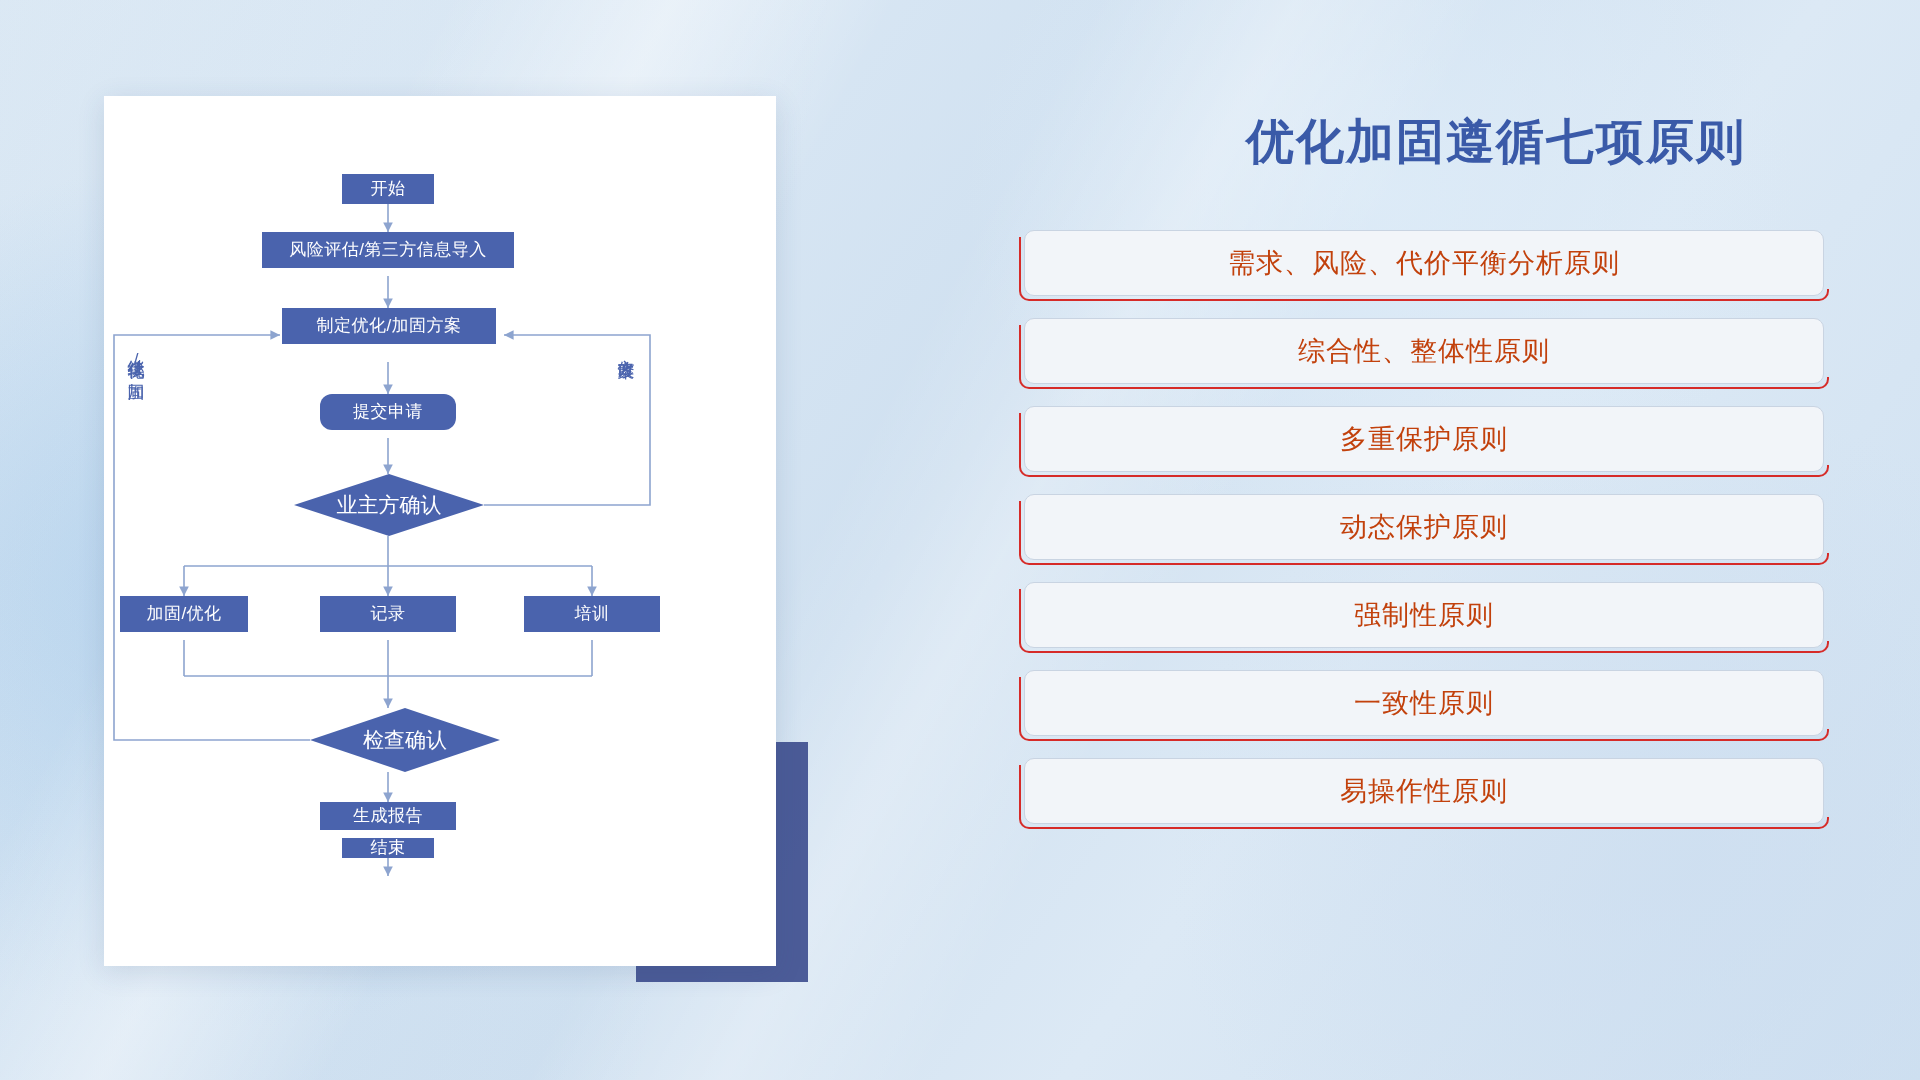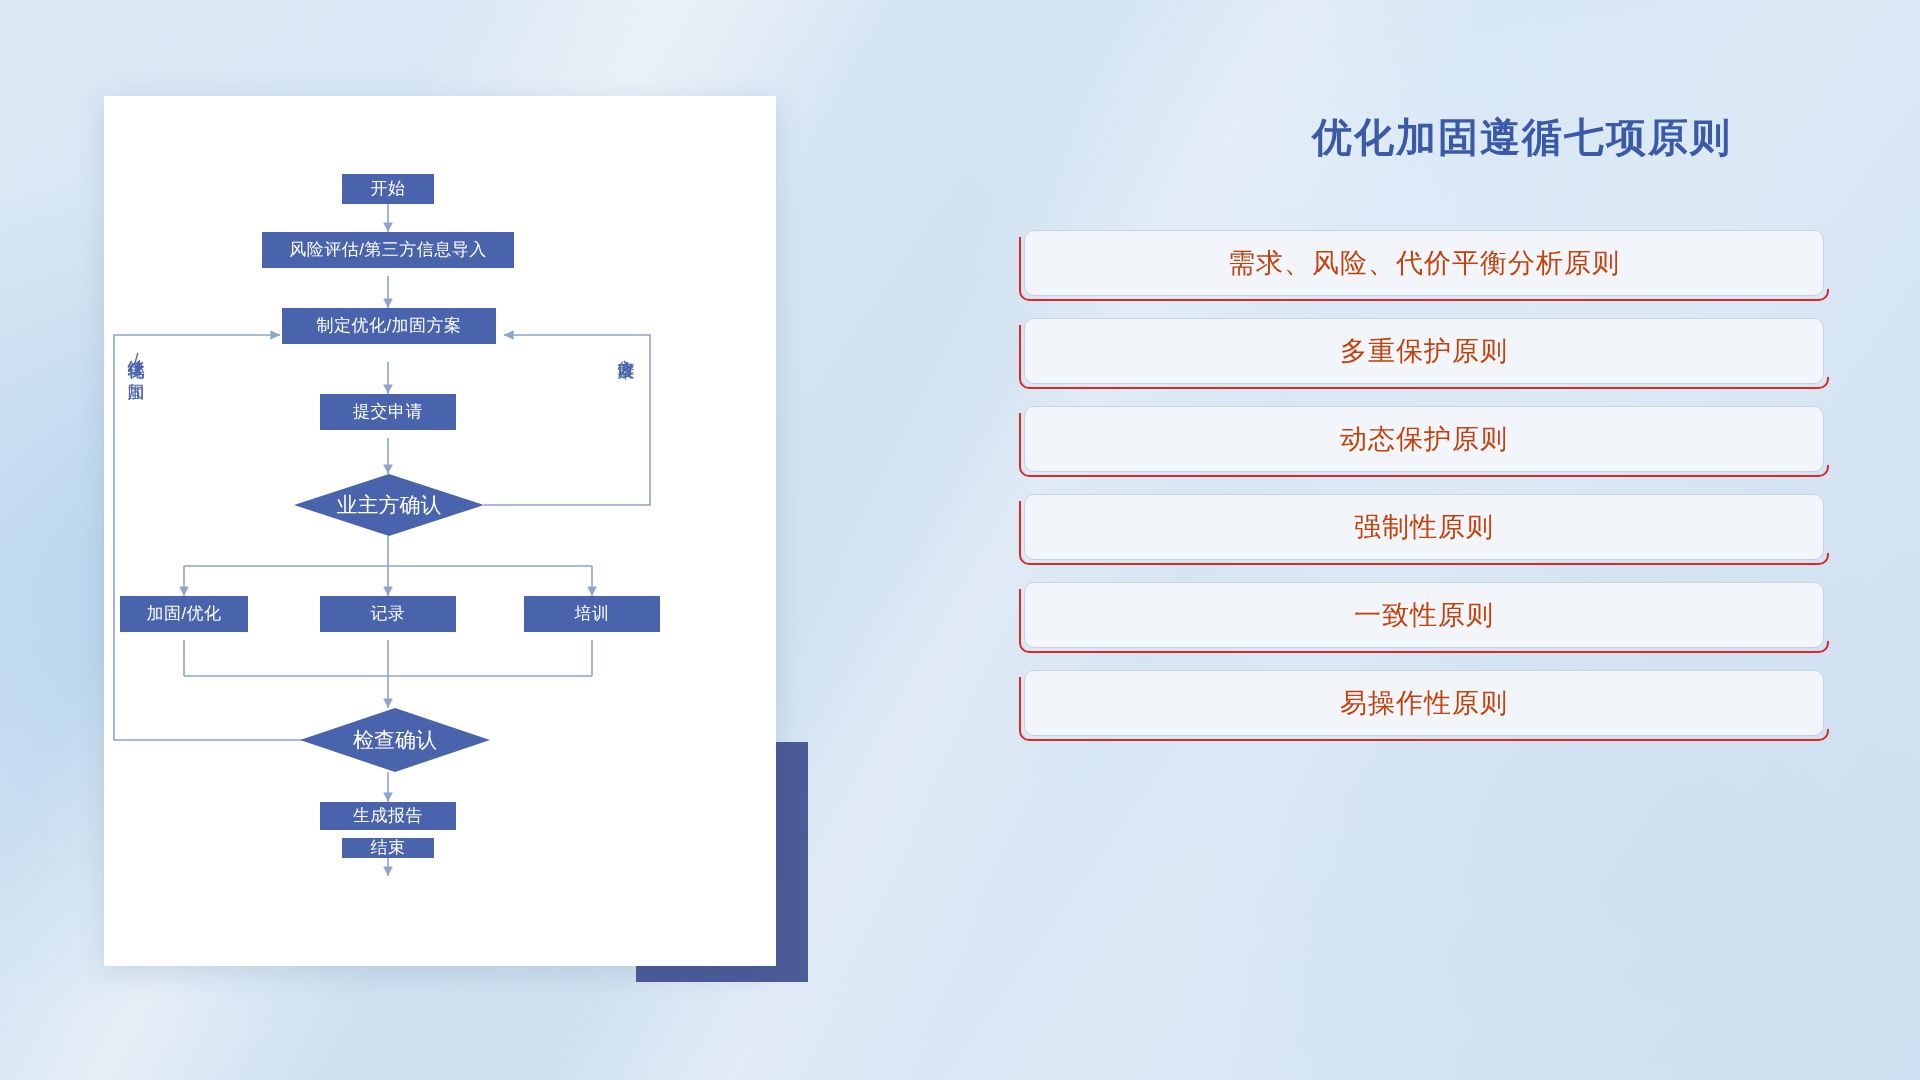--- a/index.html
+++ b/index.html
@@ -107,26 +107,26 @@
     position: absolute;
     left: 0; top: 0;
     width: 672px;
     height: 870px;
     overflow: visible;
   }
 
   
   .right-title {
     position: absolute;
-    left: 1172px;
+    left: 1146px;
     top: 110px;
     width: 700px;
     text-align: center;
     color: #3a5aa8;
-    font-size: 40px;
+    font-size: 48px;
     font-weight: bold;
     letter-spacing: 2px;
   }
   .principles {
     position: absolute;
     left: 1024px;
     top: 230px;
     width: 800px;
   }
   .principle {
@@ -222,42 +222,42 @@
       </div>
 
       <div class="node" style="left:158px; top:136px; width:252px; height:36px;">
         <span>风险评估/第三方信息导入</span>
       </div>
 
       <div class="node" style="left:178px; top:212px; width:214px; height:36px;">
         <span>制定优化/加固方案</span>
       </div>
 
-      <div class="node" style="left:216px; top:298px; width:136px; height:36px;">
+      <div class="node" style="left:216px; top:298px; width:136px; height:36px;border-radius:12px;">
         <span>提交申请</span>
       </div>
 
       <div class="diamond-wrap" style="left:190px; top:378px; width:190px; height:62px;">
         <div class="diamond"></div>
         <div class="diamond-label">业主方确认</div>
       </div>
 
       <div class="node" style="left:16px; top:500px; width:128px; height:36px;">
         <span>加固/优化</span>
       </div>
 
       <div class="node" style="left:216px; top:500px; width:136px; height:36px;">
         <span>记录</span>
       </div>
 
       <div class="node" style="left:420px; top:500px; width:136px; height:36px;">
         <span>培训</span>
       </div>
 
-      <div class="diamond-wrap" style="left:196px; top:612px; width:190px; height:64px;">
+      <div class="diamond-wrap" style="left:206px; top:612px; width:190px; height:64px;">
         <div class="diamond"></div>
         <div class="diamond-label">检查确认</div>
       </div>
 
       <div class="node" style="left:216px; top:706px; width:136px; height:28px;">
         <span>生成报告</span>
       </div>
 
       <div class="node" style="left:238px; top:742px; width:92px; height:20px;">
         <span>结束</span>
@@ -270,20 +270,23 @@
     </div>
   </div>
 
   <div class="right-title">优化加固遵循七项原则</div>
 
   <div class="principles">
     <div class="principle">
       <span>需求、风险、代价平衡分析原则</span>
     </div>
     <div class="principle">
+      <span>综合性、整体性原则</span>
+    </div>
+    <div class="principle">
       <span>多重保护原则</span>
     </div>
     <div class="principle">
       <span>动态保护原则</span>
     </div>
     <div class="principle">
       <span>强制性原则</span>
     </div>
     <div class="principle">
       <span>一致性原则</span>

